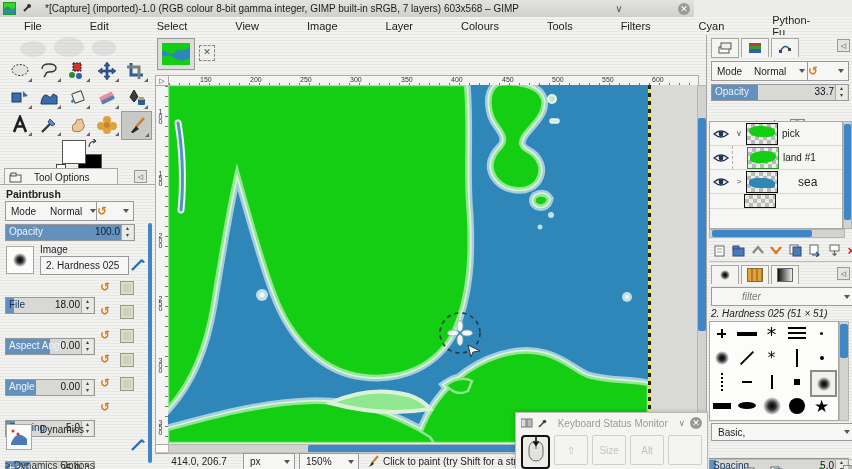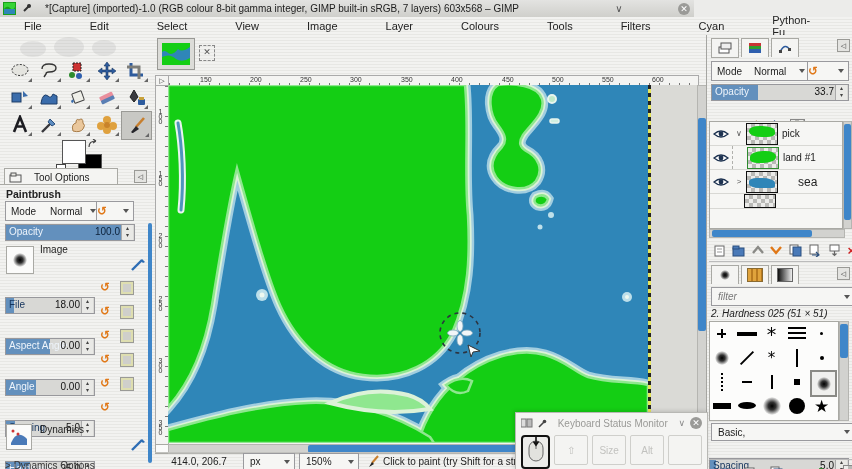--- a/index.html
+++ b/index.html
@@ -242,20 +242,23 @@
       <div class="fill" style="width:97%;"></div>
       <span class="lab onfill">Opacity</span>
       <span class="val" style="color:#0b2038;">100.0</span>
       <span class="spin">▴<br>▾</span>
     </div>
 
     <div class="abs bordered" style="left:6px;top:78px;width:26px;height:26px;display:flex;align-items:center;justify-content:center;">
         <div class="fuzzy"></div>
       </div>
     <div class="abs" style="left:40px;top:76px;font-size:10px;">Image</div>
+    <div class="abs dd" style="left:40px;top:88px;width:82px;height:17px;padding-left:5px;">
+      <span>2. Hardness 025</span>
+    </div>
     <svg class="abs" style="left:130px;top:88px;" width="16" height="16">
         <line x1="2" y1="14" x2="12" y2="4" stroke="#2d6db4" stroke-width="2.4"></line>
         <path d="M12,3 L15,6 L13,7 L11,5 Z" fill="#2d6db4"></path>
       </svg>
 
     <div class="abs slider" style="left:5px;top:112px;width:88px;">
       <div class="fill" style="width:9%;"></div>
       <span class="lab">File</span>
       <span class="val">18.00</span>
       <span class="spin">▴<br>▾</span>
@@ -605,21 +608,21 @@
     <div class="tabbox" style="width:26px;height:18px;display:flex;align-items:center;justify-content:center;">
         <div style="width:14px;height:12px;background:repeating-linear-gradient(90deg,#e0a33c 0 3px,#b87a20 3px 5px);border:1px solid #8a6a30;"></div>
       </div>
     <div class="tabbox" style="width:26px;height:18px;display:flex;align-items:center;justify-content:center;">
         <div style="width:14px;height:12px;background:linear-gradient(90deg,#111,#eee);border:1px solid #666;"></div>
       </div>
   </div>
   <div class="abs collapsebox" style="left:130px;top:232px;">◁</div>
 
   <div class="abs dd" style="left:4px;top:252px;width:136px;height:17px;padding-left:6px;">
-    <span style="font-style:italic;color:#777;">filter</span>
+    <span style="font-style:italic;color:#777;margin-left:24px;">filter</span>
     <span class="caret"></span>
   </div>
 
   <div class="abs" style="left:4px;top:273px;font-size:10px;font-style:italic;color:#222;">2. Hardness 025 (51 × 51)</div>
 
   <div class="abs" style="left:2px;top:286px;width:128px;height:98px;border:1px solid #a9a9a4;background:#fcfcfb;overflow:hidden;display:grid;grid-template-columns:repeat(5,25px);grid-auto-rows:24px;justify-content:start;align-content:start;">
     <div class="bcell">
         <div style="width:9px;height:9px;background:linear-gradient(#000,#000) center/9px 2px no-repeat,linear-gradient(#000,#000) center/2px 9px no-repeat;"></div>
       </div>
     <div class="bcell">

